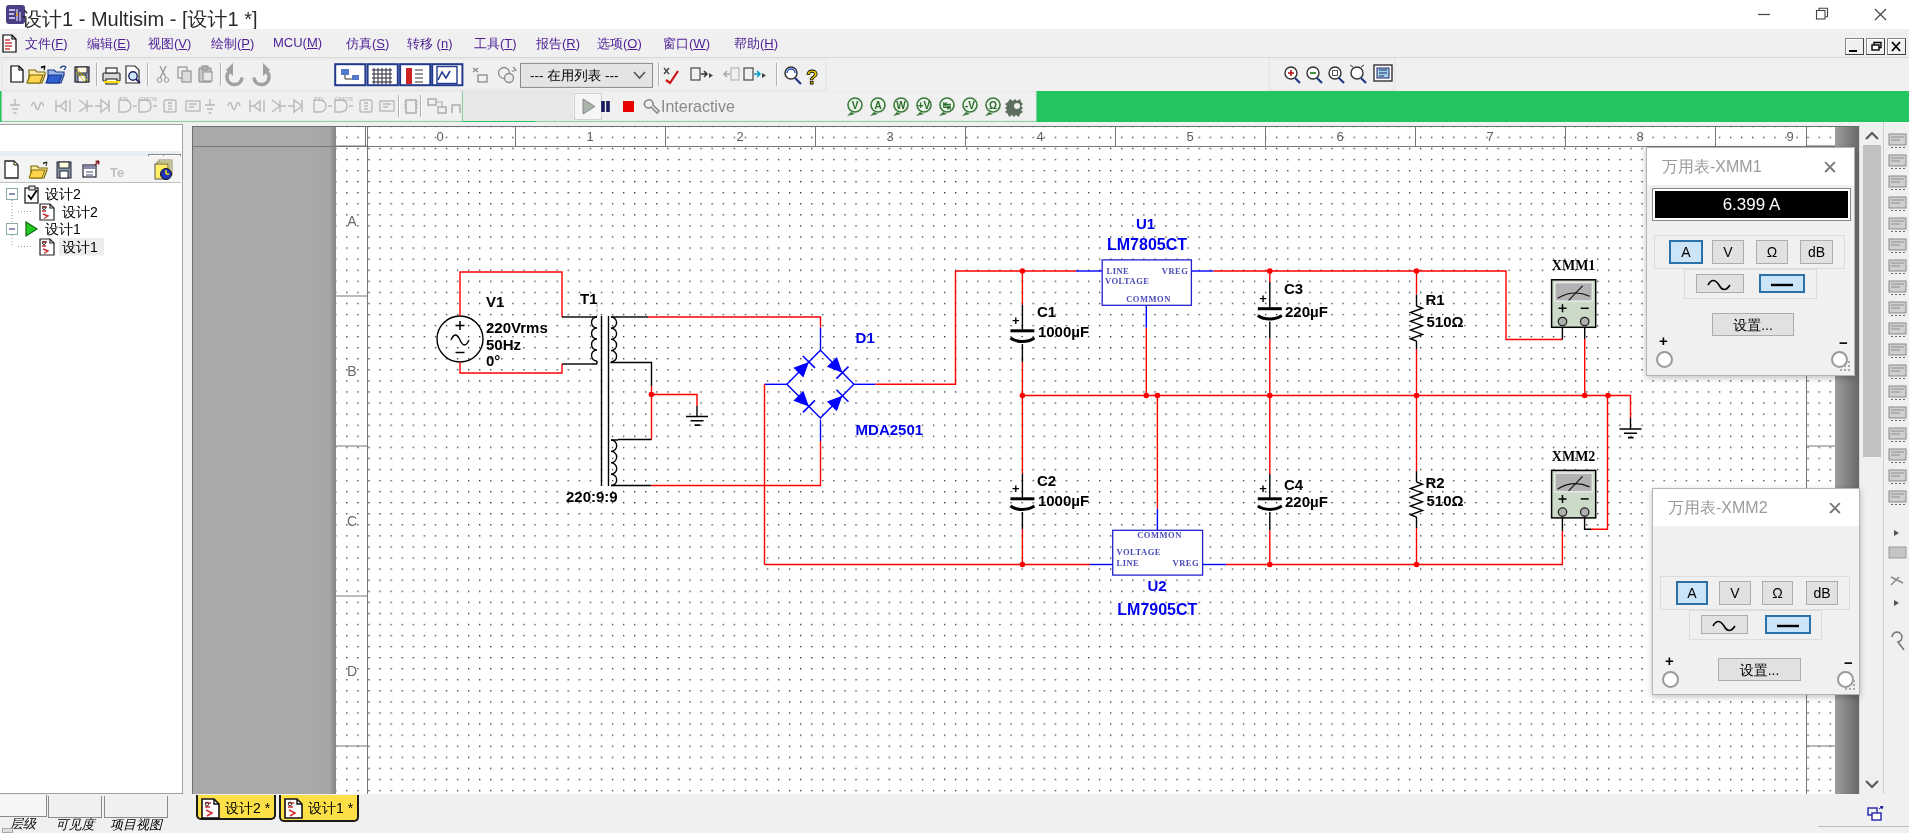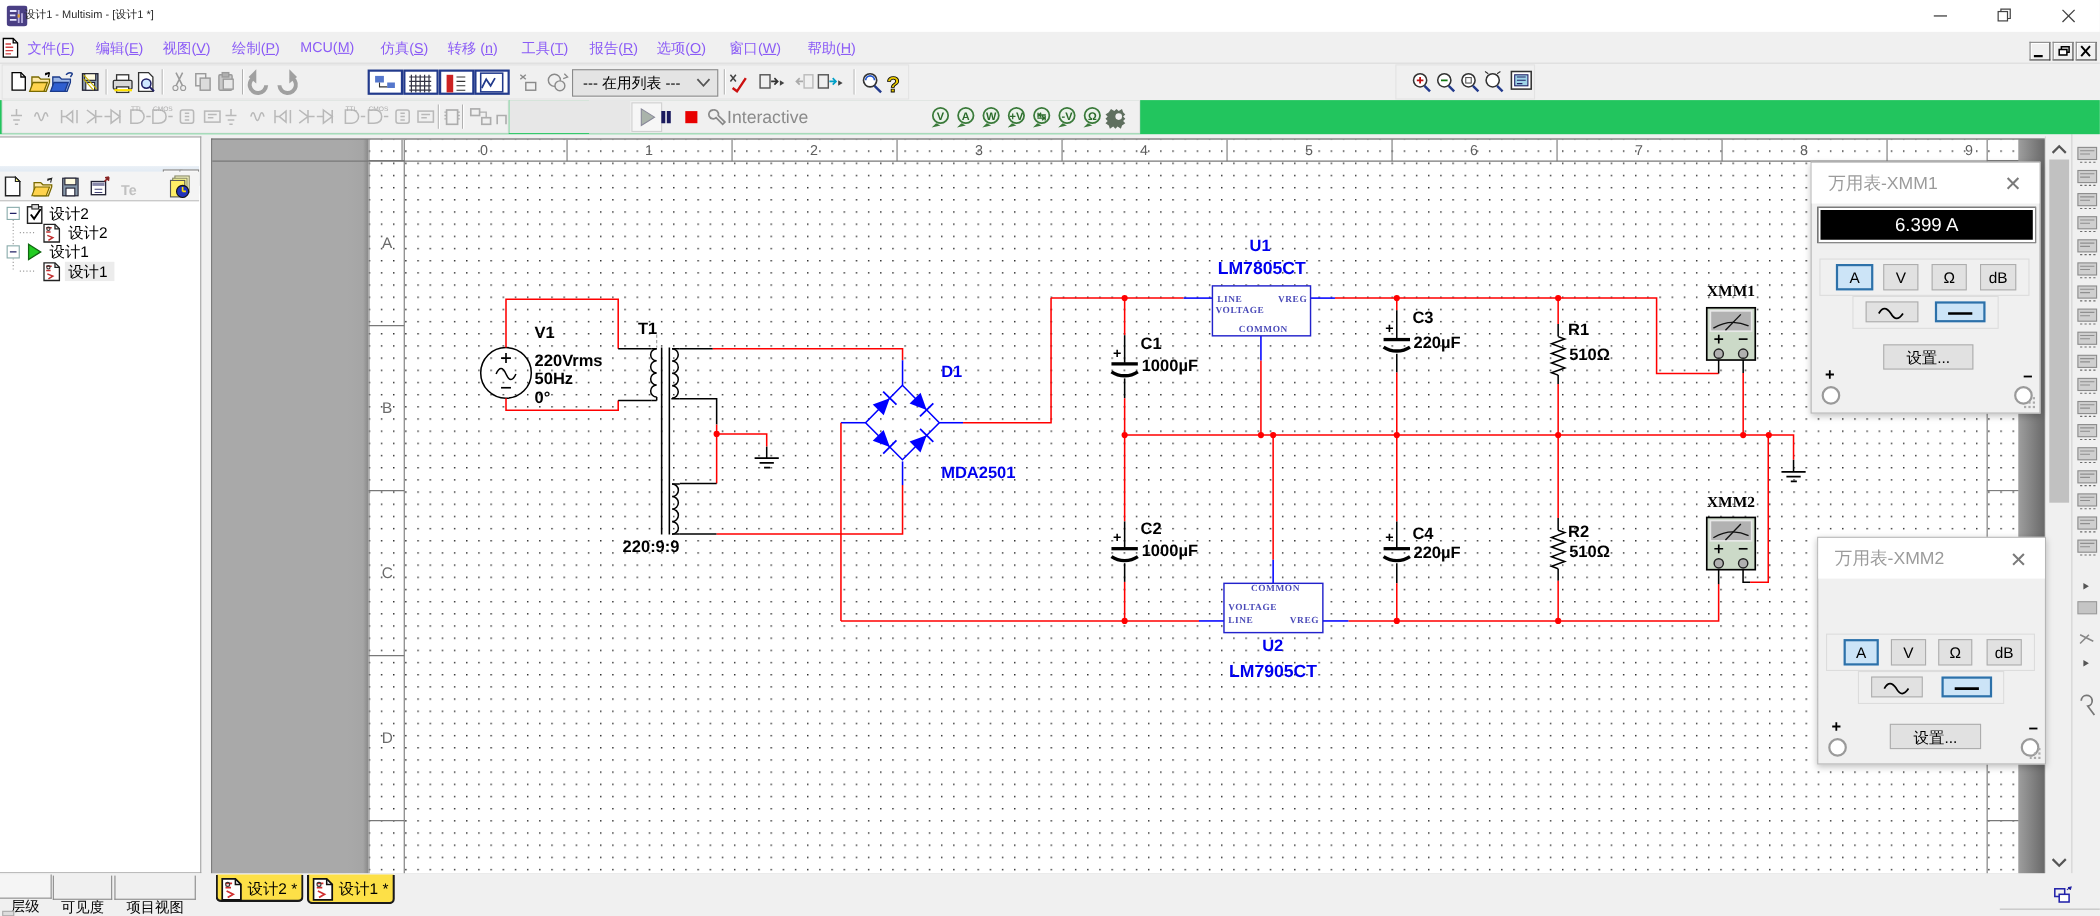--- a/index.html
+++ b/index.html
@@ -1,38 +1,38 @@
 <!DOCTYPE html>
 <html><head><meta charset="utf-8">
 <style>
 html,body{margin:0;padding:0;width:1909px;height:833px;overflow:hidden;background:#f0f0f0;
  font-family:"Liberation Sans",sans-serif;}
 *{box-sizing:border-box;}
 .abs{position:absolute;}
 #app{position:relative;width:1909px;height:833px;}
 #titlebar{left:0;top:0;width:1909px;height:29px;background:#ffffff;}
-#titletext{left:22px;top:6px;font-size:10px;color:#2a2a2a;}
+#titletext{left:22px;top:6px;font-size:20px;color:#2a2a2a;}
 #menubar{left:0;top:29px;width:1909px;height:29px;background:#f0f0f0;border-bottom:1px solid #d7d7d7;}
-.menuitem{position:absolute;top:6px;font-size:13px;color:#8b5cf6;}
+.menuitem{position:absolute;top:6px;font-size:13px;color:#4c1d95;}
 .menuitem u{text-decoration:underline;}
 #tb1{left:0;top:58px;width:1909px;height:33px;background:#f0f0f0;}
 #tb2{left:0;top:91px;width:1909px;height:31px;background:#22c55e;}
 #main{left:0;top:122px;width:1909px;height:672px;background:#f0f0f0;}
 #lpanel{left:0;top:2px;width:183px;height:670px;background:#fff;border:1px solid #a0a0a0;border-left:none;}
 #lptitle{left:0;top:2px;width:181px;height:25px;background:linear-gradient(180deg,#e9eff6 0%,#cadcea 100%);margin-top:24px;}
 #lptitle span{position:absolute;left:2px;top:4px;font-size:15px;color:#111;}
 #lpicons{left:0;top:31px;width:181px;height:27px;background:#f4f4f4;border-bottom:1px solid #c0c0c0;}
 .pbtn{position:absolute;top:3px;width:18px;height:15px;background:#f0f0f0;border:1px solid #888;
  box-shadow:inset 1px 1px 0 #fff;font-size:10px;text-align:center;line-height:13px;color:#000;}
 #vsb{left:1859px;top:2px;width:24px;height:670px;background:#f0f0f0;border-left:1px solid #dadada;}
 #vsbthumb{left:3px;top:21px;width:18px;height:312px;background:#c1c1c1;}
 #instr{left:1883px;top:0px;width:26px;height:672px;background:#f0f0f0;border-left:1px solid #d0d0d0;}
 #bottom{left:0;top:794px;width:1909px;height:39px;background:#f0f0f0;}
 .ltab{position:absolute;top:2px;height:22px;background:#f0f0f0;border:1px solid #8a8a8a;border-top:none;
- font-size:13px;text-align:center;color:#000;padding-top:20px;}
+ font-size:13px;text-align:center;color:#000;padding-top:20px;font-style:italic;}
 .dtab{position:absolute;top:1px;height:25px;background:#fde047;border:2px solid #1a1a1a;border-top:none;
  border-radius:0 0 5px 5px;font-size:14px;color:#000;}
 .dlg{position:absolute;background:#f0f0f0;border:1px solid #b5b5b5;box-shadow:0 2px 6px rgba(0,0,0,0.25);}
 .dlgtitle{position:absolute;left:0;top:0;right:0;height:37px;background:#fff;}
 .dlgtitle .tt{position:absolute;left:15px;top:9px;font-size:16px;color:#9b9b9b;}
 .dlgx{position:absolute;left:auto;right:16px;top:8px;font-size:19px;color:#7a7a7a;}
 .dlgdisp{position:absolute;background:#000;border:1px solid #888;box-shadow:inset 0 0 0 2px #fff;
  color:#fff;font-size:17px;text-align:center;}
 .mbtn{position:absolute;height:24px;background:#e1e1e1;border:1px solid #adadad;font-size:14px;
  color:#000;text-align:center;padding-top:3px;}
@@ -724,21 +724,21 @@
           <rect x="8" y="0" width="2" height="2"></rect>
           <rect x="0" y="8" width="2" height="2"></rect>
           <rect x="4" y="4" width="2" height="2"></rect>
         </g>
       </svg>
 </div>
 <div class="abs" id="bottom" style="z-index:10;">
 <div class="abs" style="left:0;top:0;width:186px;height:2px;background:#f0f0f0;"></div>
 <div class="ltab" style="left:0px;top:1px;width:47px;border-left:none;background:#f5f5f5;">层级</div>
 <div class="ltab" style="left:48px;width:54px;">可见度</div>
-<div class="ltab" style="left:104px;width:74px;text-align:center;">项目视图</div>
+<div class="ltab" style="left:104px;width:64px;text-align:center;">项目视图</div>
 <div class="dtab" style="left:196px;width:80px;">
 <svg class="abs" style="left:3px;top:3px" width="20" height="21">
           <path d="M1,1 h12 l5,5 v14 h-17 z" fill="#fff" stroke="#111" stroke-width="1.6"></path>
           <path d="M13,1 v5 h5" fill="none" stroke="#111" stroke-width="1.4"></path>
           <path d="M4,5 h6 M4,9 h5" stroke="#d03030" stroke-width="1.6"></path>
           <path d="M5,12 l6,3 -5,3" stroke="#d03030" stroke-width="1.6" fill="none"></path>
           <circle cx="6" cy="6" r="1.8" fill="none" stroke="#333"></circle>
         </svg>
 <span class="abs" style="left:27px;top:5px;">设计2 *</span>
 </div>

